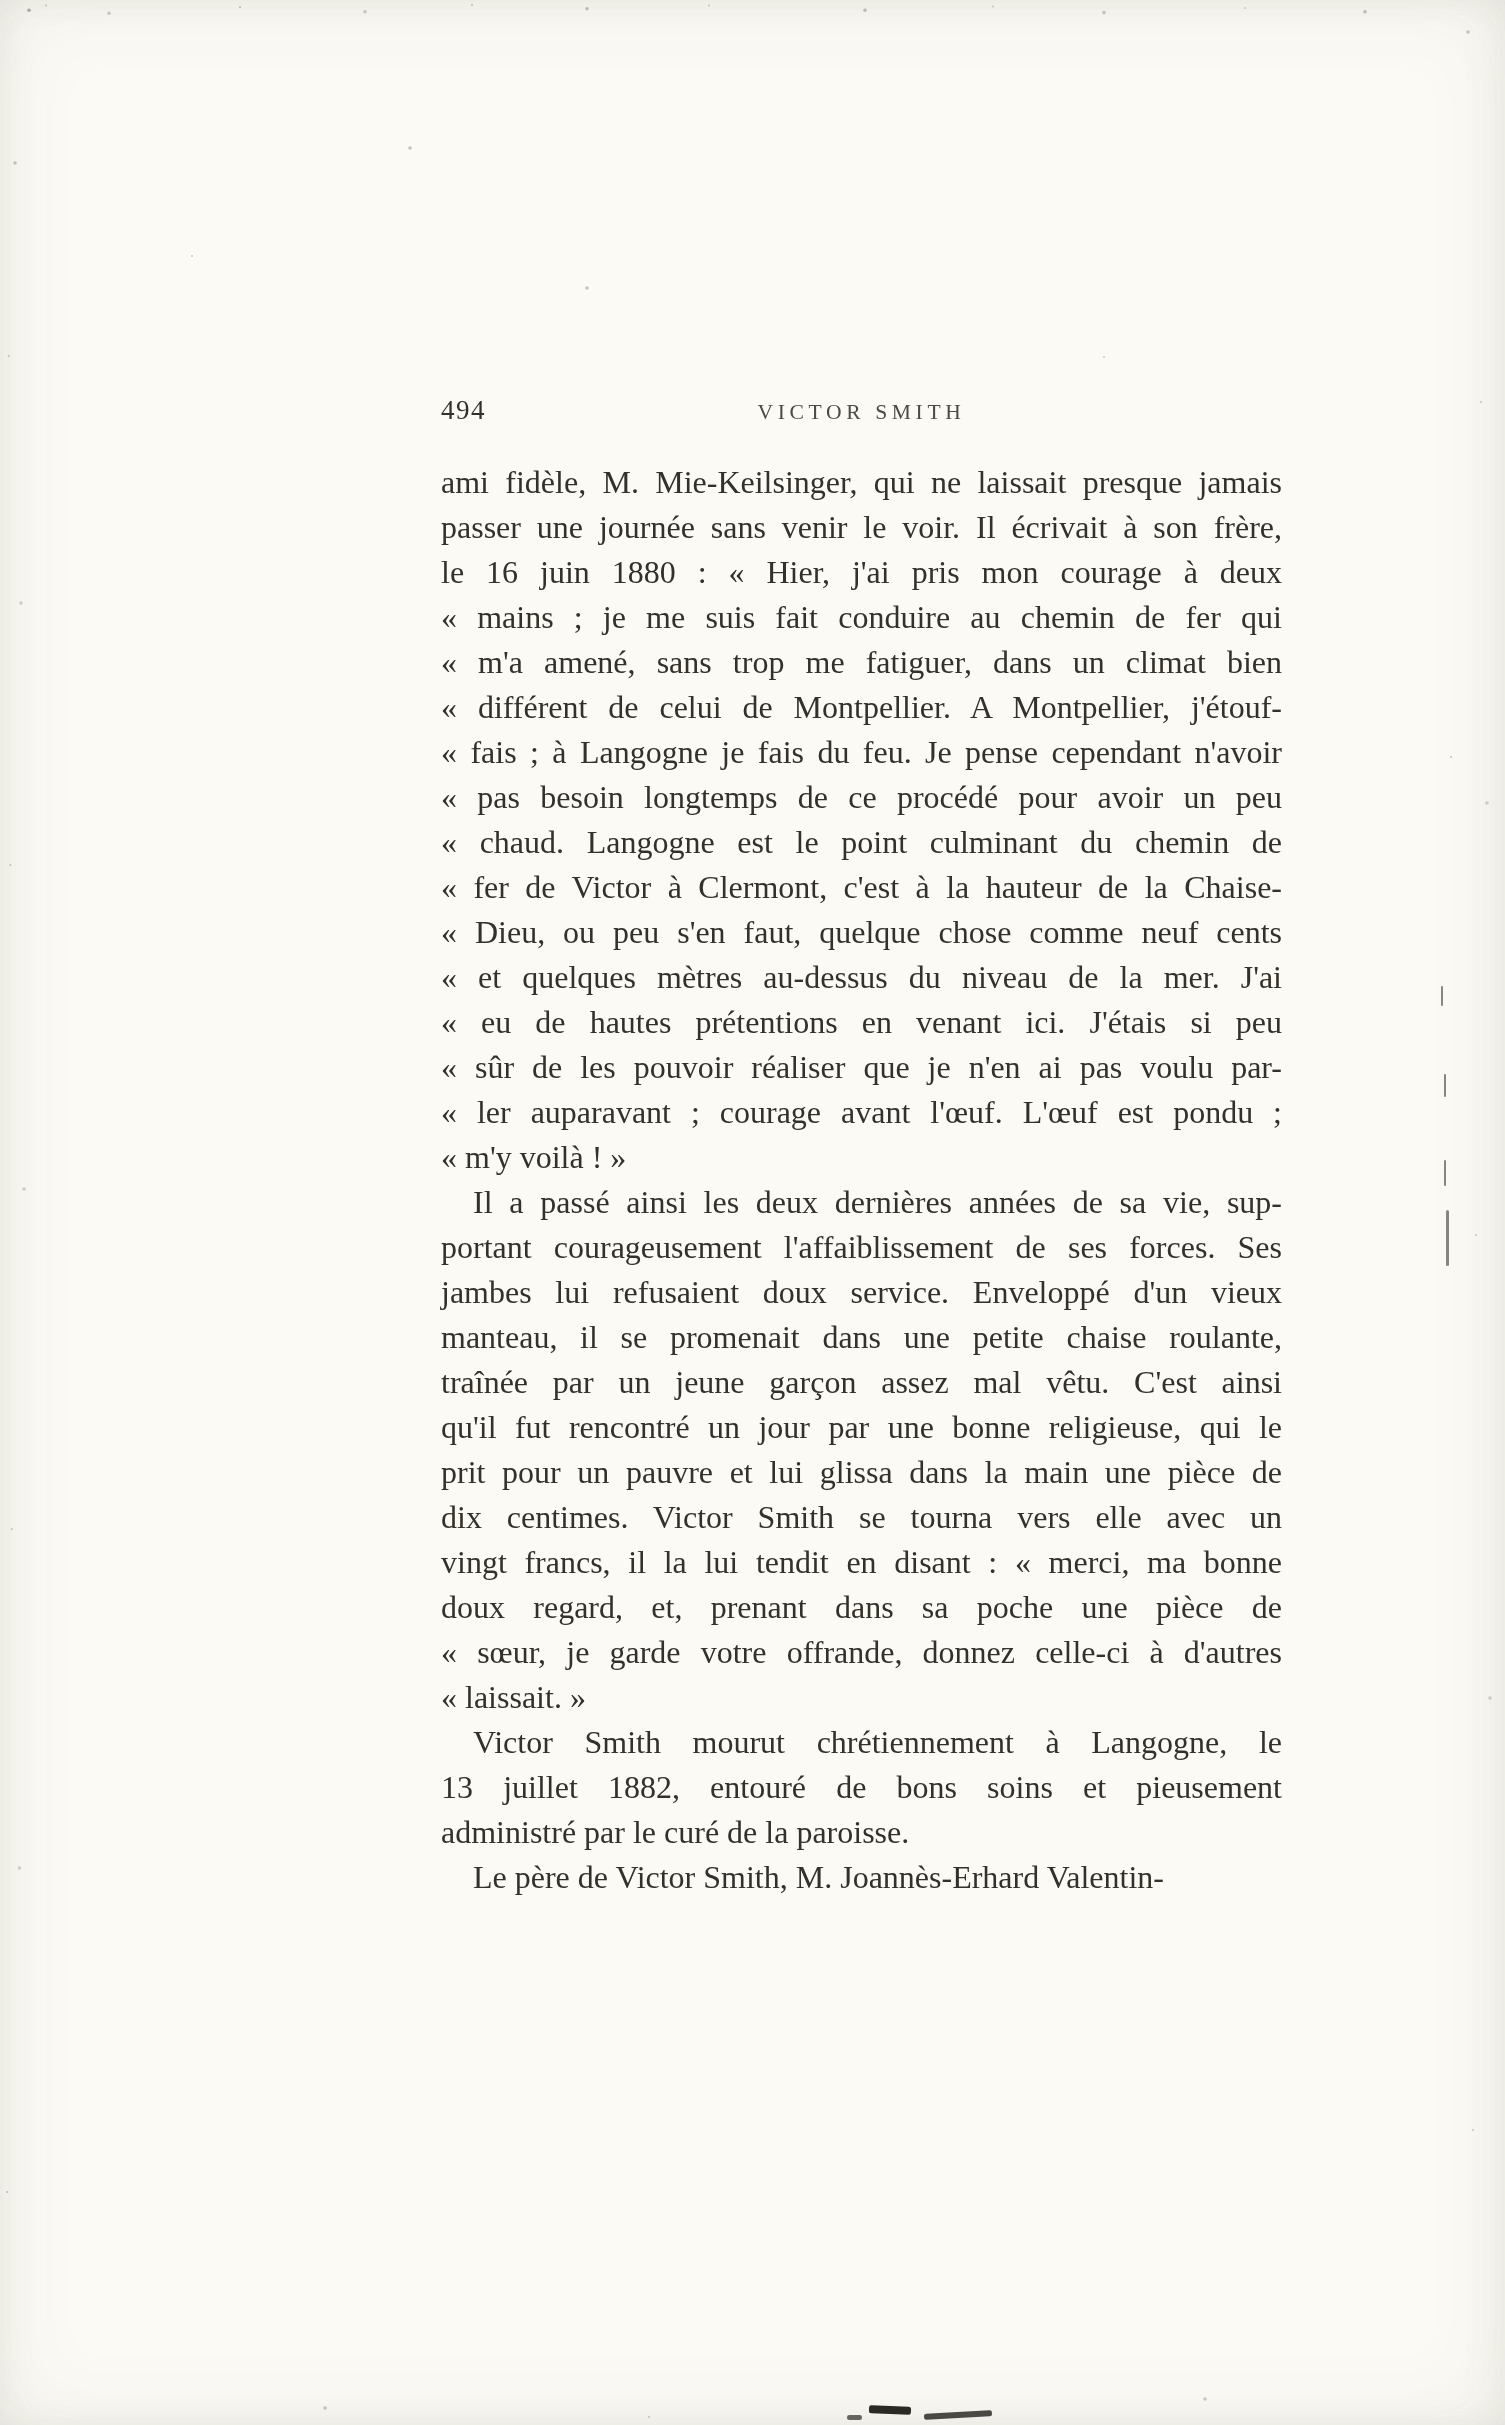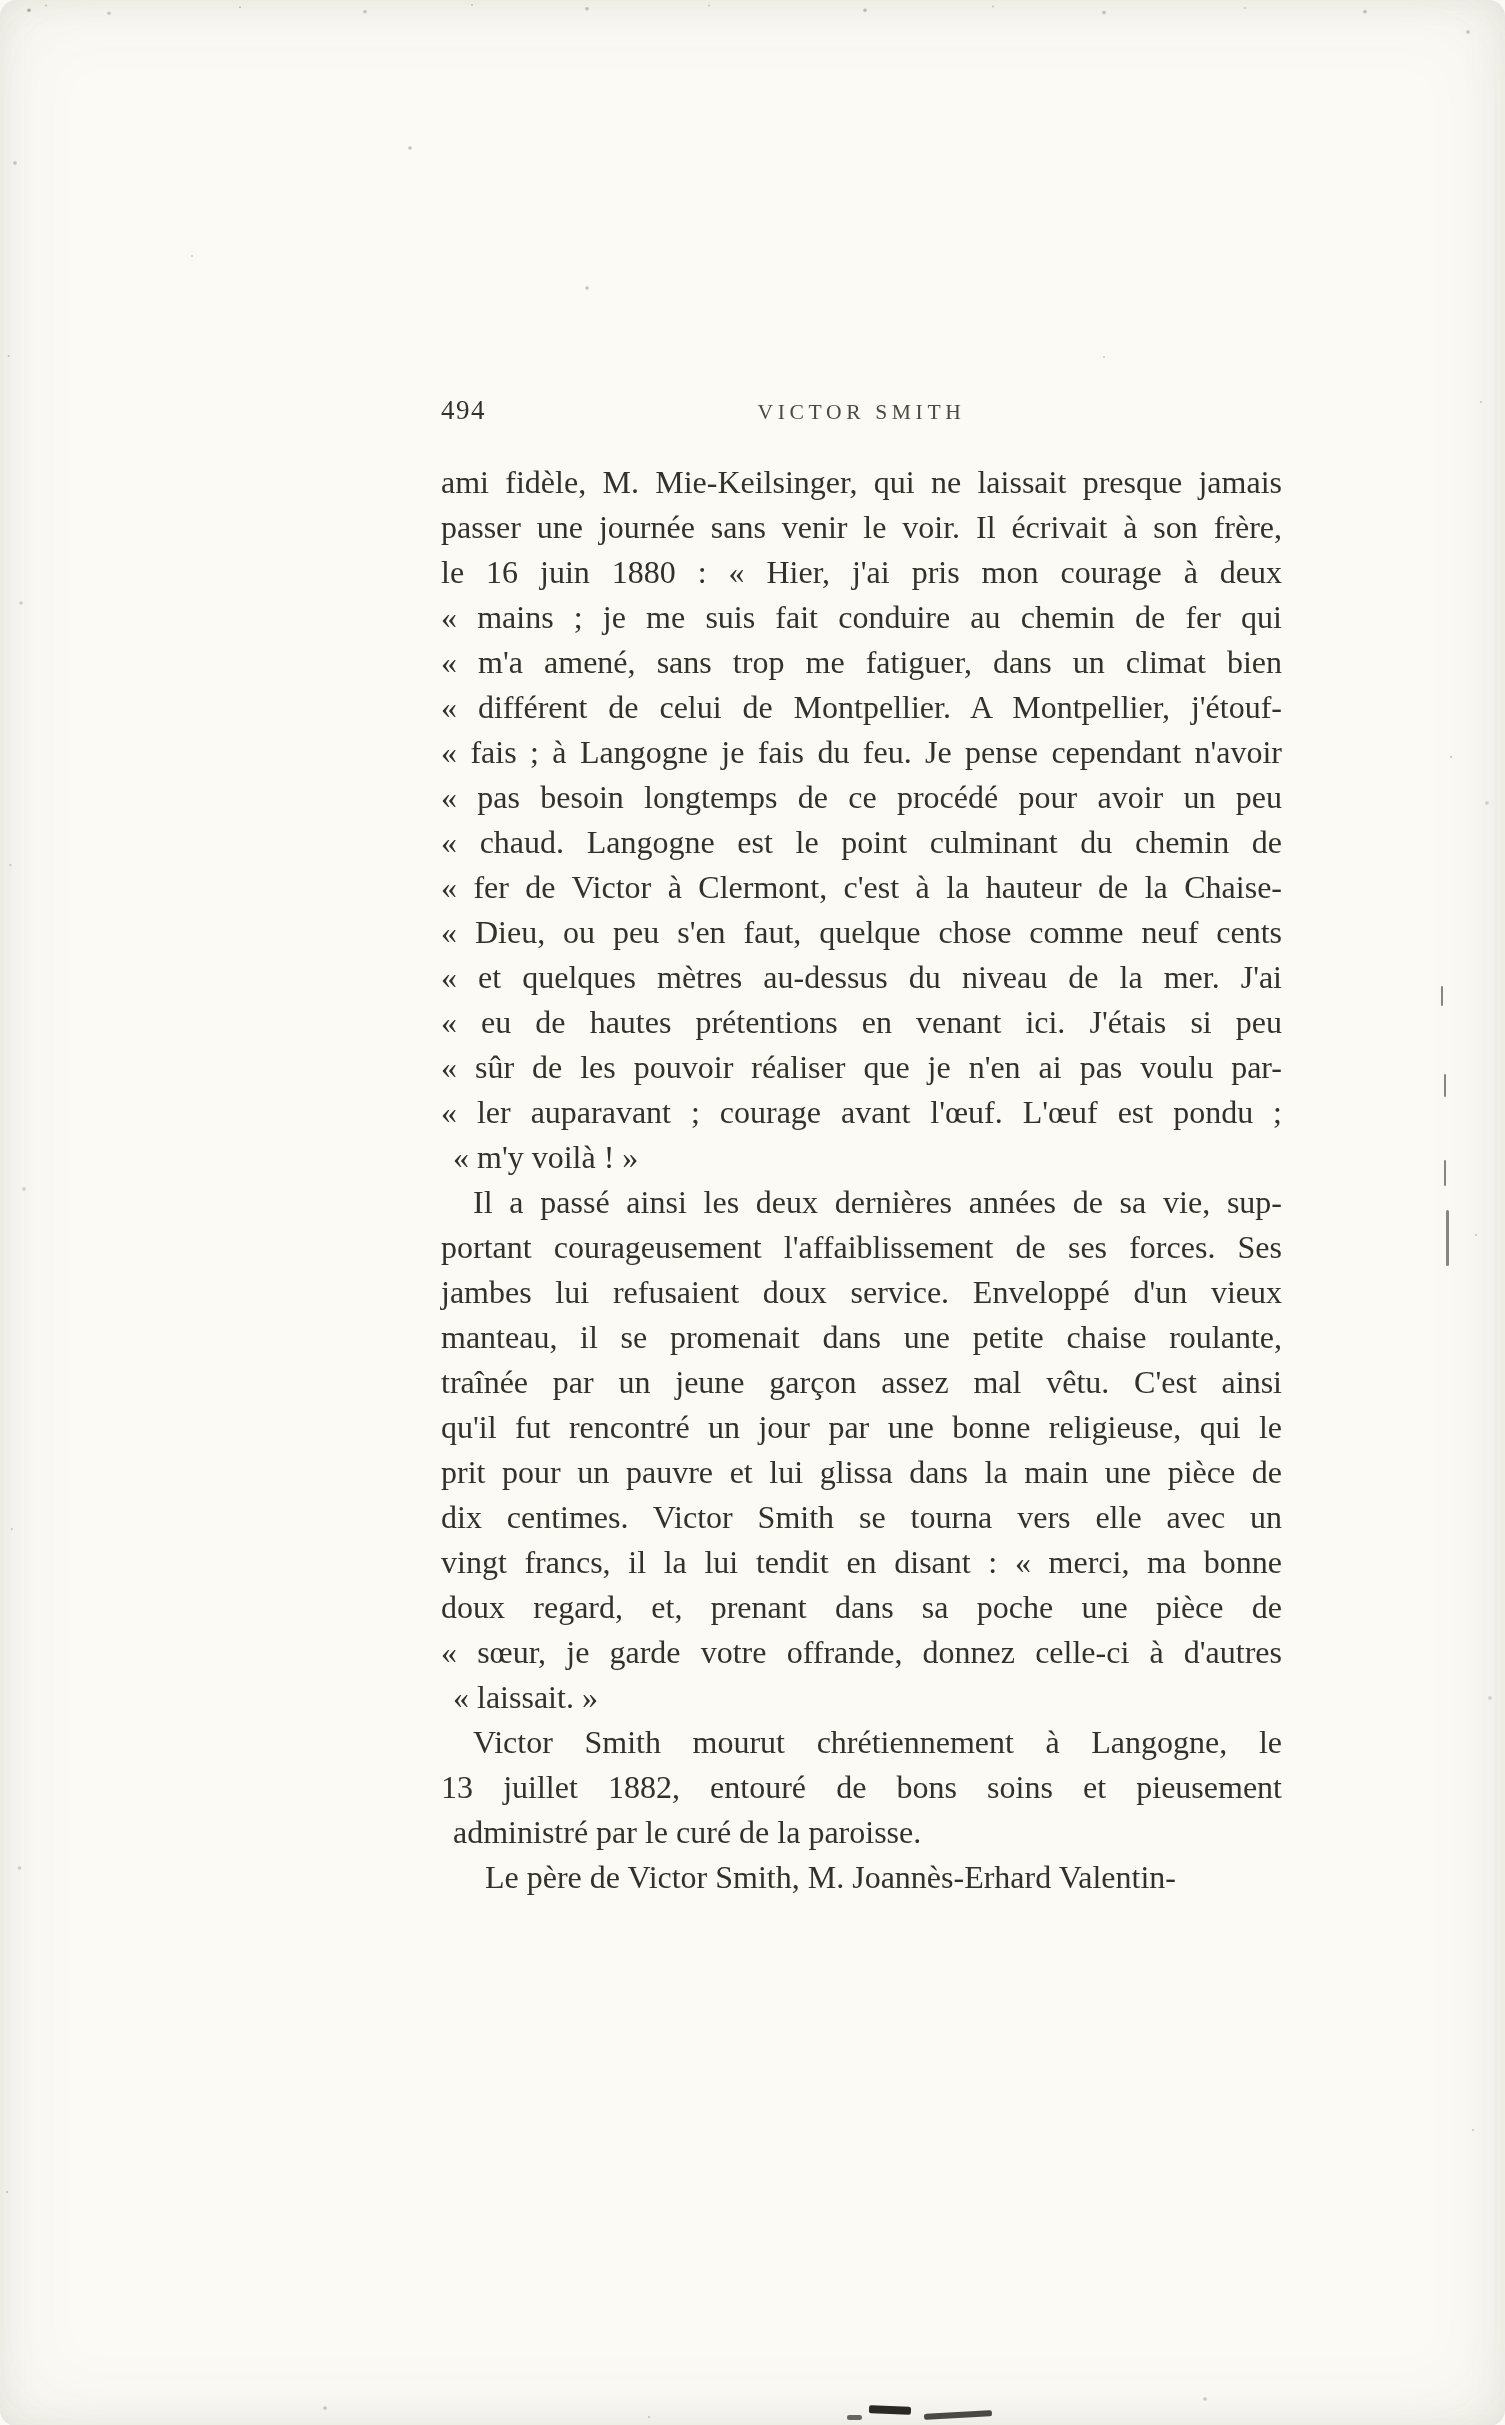--- a/index.html
+++ b/index.html
@@ -10,21 +10,20 @@
   }
   html,body{margin:0;padding:0;background:var(--paper);}
   .page{
     position:relative;
     width:1505px;
     height:2426px;
     background:var(--paper);
     font-family:"Liberation Serif","DejaVu Serif",serif;
     color:var(--ink);
     overflow:hidden;
-    border-radius:16px;
   }
   .page::after{
     content:"";
     position:absolute;
     inset:0;
     pointer-events:none;
     box-shadow:
       inset 0 0 85px rgba(95,90,72,.08),
       inset -14px 0 37px rgba(95,90,72,.05),
       inset 10.8px 0 31px rgba(95,90,72,.05);
@@ -64,21 +63,20 @@
   .line{
     height:45px;
     line-height:45px;
     text-align:justify;
     text-align-last:justify;
     white-space:normal;
     overflow:visible;
   }
   .line.para-end{
     text-align-last:left;
-    margin-left:12px;
   }
   .line.indent{
     text-indent:32px;
   }
   
   .scan-noise{
     position:absolute;
     top:0;left:0;
     width:2.3px;height:2.3px;
     border-radius:50%;

